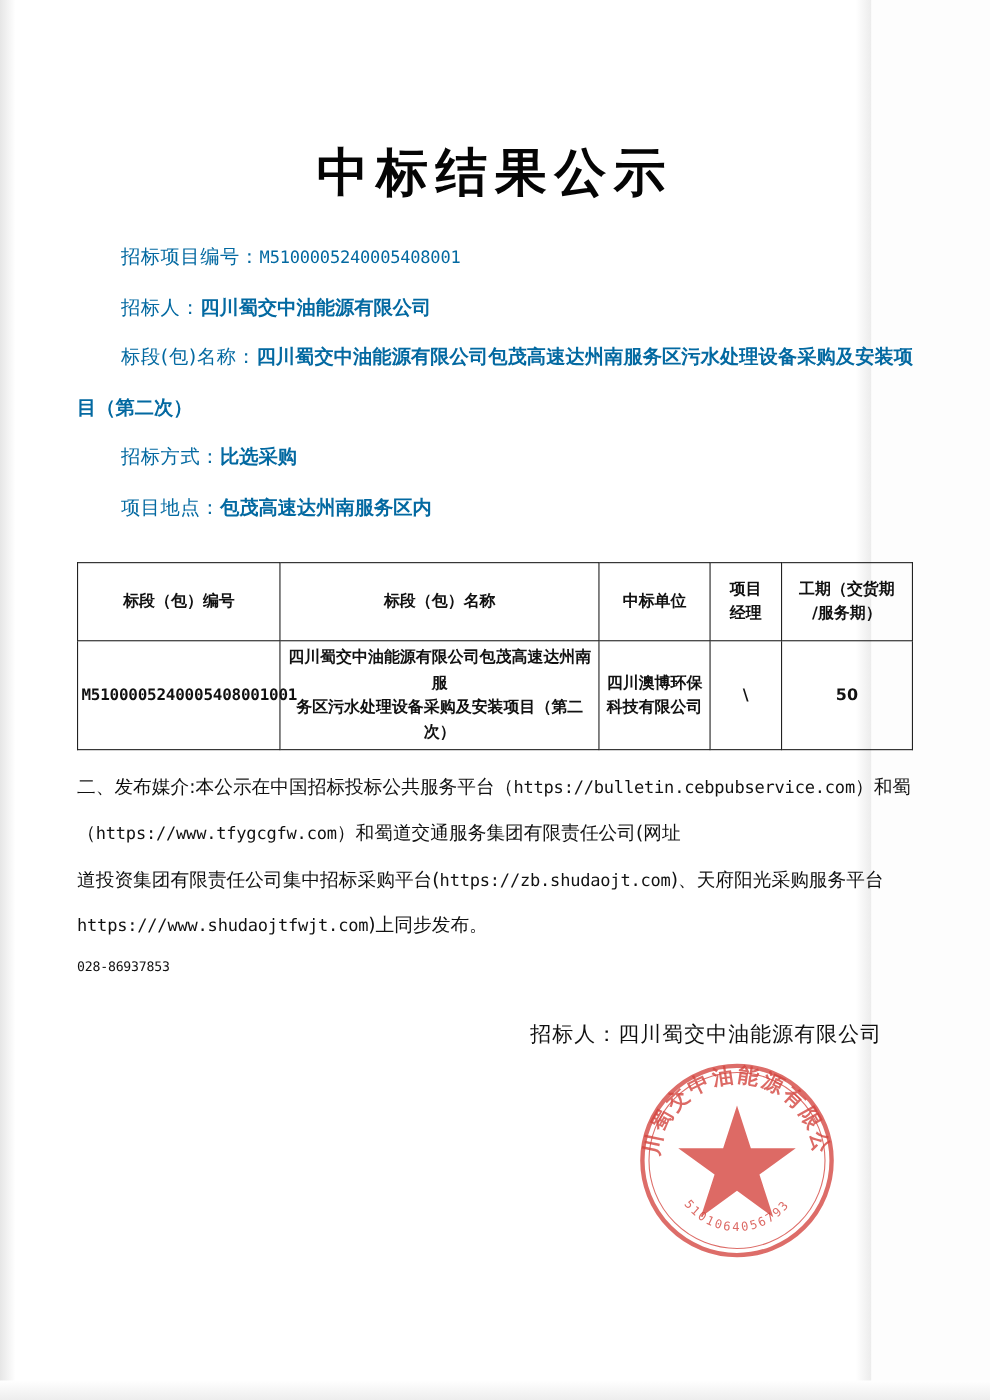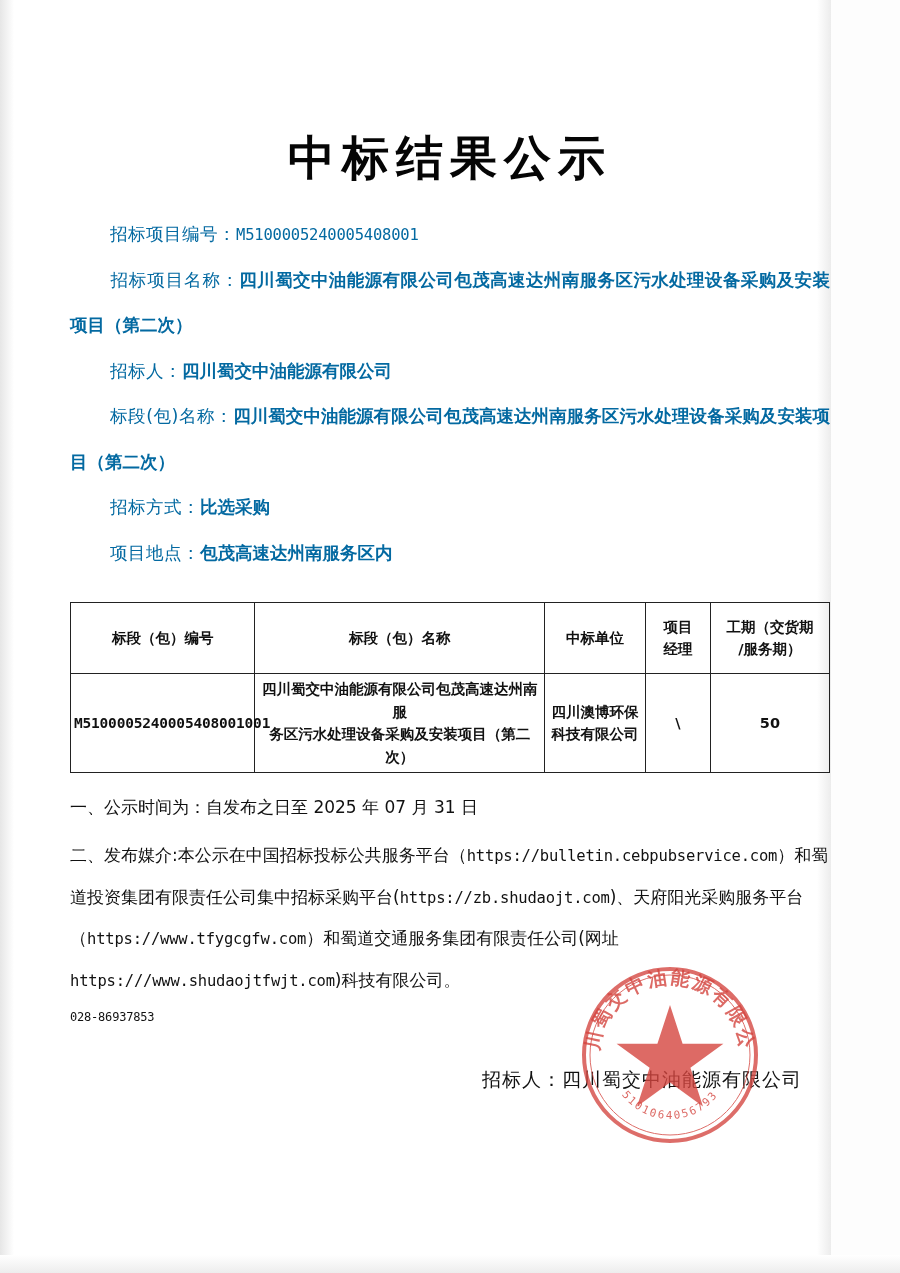--- a/index.html
+++ b/index.html
@@ -14,21 +14,20 @@
     font-family: "DejaVu Sans", sans-serif;
     color: #111;
     overflow: hidden;
   }
   .page {
     position: absolute;
     left: 0; top: 0;
     width: 792px;
     height: 1273px;
     background: #ffffff;
-    padding-left: 39px;
   }
   
   .scan-edge-left {
     position: absolute; left: 0; top: 0; width: 14px; height: 1273px;
     background: linear-gradient(to right, #e6e6e6, #ffffff);
   }
   .scan-edge-right {
     position: absolute; right: 0; top: 0; width: 14px; height: 1273px;
     background: linear-gradient(to left, #ececec, #ffffff);
   }
@@ -157,23 +156,20 @@
   <div class="scan-edge-bottom"></div>
 
   <div class="content">
 
     <h1 class="doc-title">中标结果公示</h1>
 
     <p class="para">
       <span class="indent"></span><span class="para-label">招标项目编号：</span><span class="mono">M5100005240005408001</span>
     </p>
 
-    <p class="para">
-      <span class="indent"></span><span class="para-label">招标项目名称：</span><span class="para-strong">四川蜀交中油能源有限公司包茂高速达州南服务区污水处理设备采购及安装项目（第二次）</span>
-    </p>
 
     <p class="para">
       <span class="indent"></span><span class="para-label">招标人：</span><span class="para-strong">四川蜀交中油能源有限公司</span>
     </p>
 
     <p class="para">
       <span class="indent"></span><span class="para-label">标段(包)名称：</span><span class="para-strong">四川蜀交中油能源有限公司包茂高速达州南服务区污水处理设备采购及安装项目（第二次）</span>
     </p>
 
     <p class="para">
@@ -210,38 +206,33 @@
           <td class="col-unit">
             <div>四川澳博环保</div>
             <div>科技有限公司</div>
           </td>
           <td class="col-pm">\</td>
           <td class="col-dur">50</td>
         </tr>
       </tbody>
     </table>
 
+
     <div class="sec-block">
       <p class="section-para">
-        <span>一、</span><span>公示时间为：</span><span>自发布之日至 2025 年 07 月 31 日</span>
-      </p>
-    </div>
-
-    <div class="sec-block">
-      <p class="section-para">
         <span>二、</span><span>发布媒介:</span><span>本公示在中国招标投标公共服务平台（</span><span class="mono">https://bulletin.cebpubservice.com</span><span>）和蜀</span>
       </p>
       <p class="section-para">
+        <span>（</span><span class="mono">https://www.tfygcgfw.com</span><span>）和蜀道交通服务集团有限责任公司(网址</span>
+      </p>
+      <p class="section-para">
         <span>道投资集团有限责任公司集中招标采购平台(</span><span class="mono">https://zb.shudaojt.com</span><span>)、天府阳光采购服务平台</span>
       </p>
       <p class="section-para">
-        <span>（</span><span class="mono">https://www.tfygcgfw.com</span><span>）和蜀道交通服务集团有限责任公司(网址</span>
-      </p>
-      <p class="section-para">
-        <span class="mono">https:///www.shudaojtfwjt.com</span><span>)科技有限公司。</span>
+        <span class="mono">https:///www.shudaojtfwjt.com</span><span>)上同步发布。</span>
       </p>
     </div>
 
     <div class="sec-block">
       <p class="phone-line mono">028-86937853</p>
     </div>
 
     <div class="signature">
       <div class="sig-line">
         <span>招标人：</span><span>四川蜀交中油能源有限公司</span>

